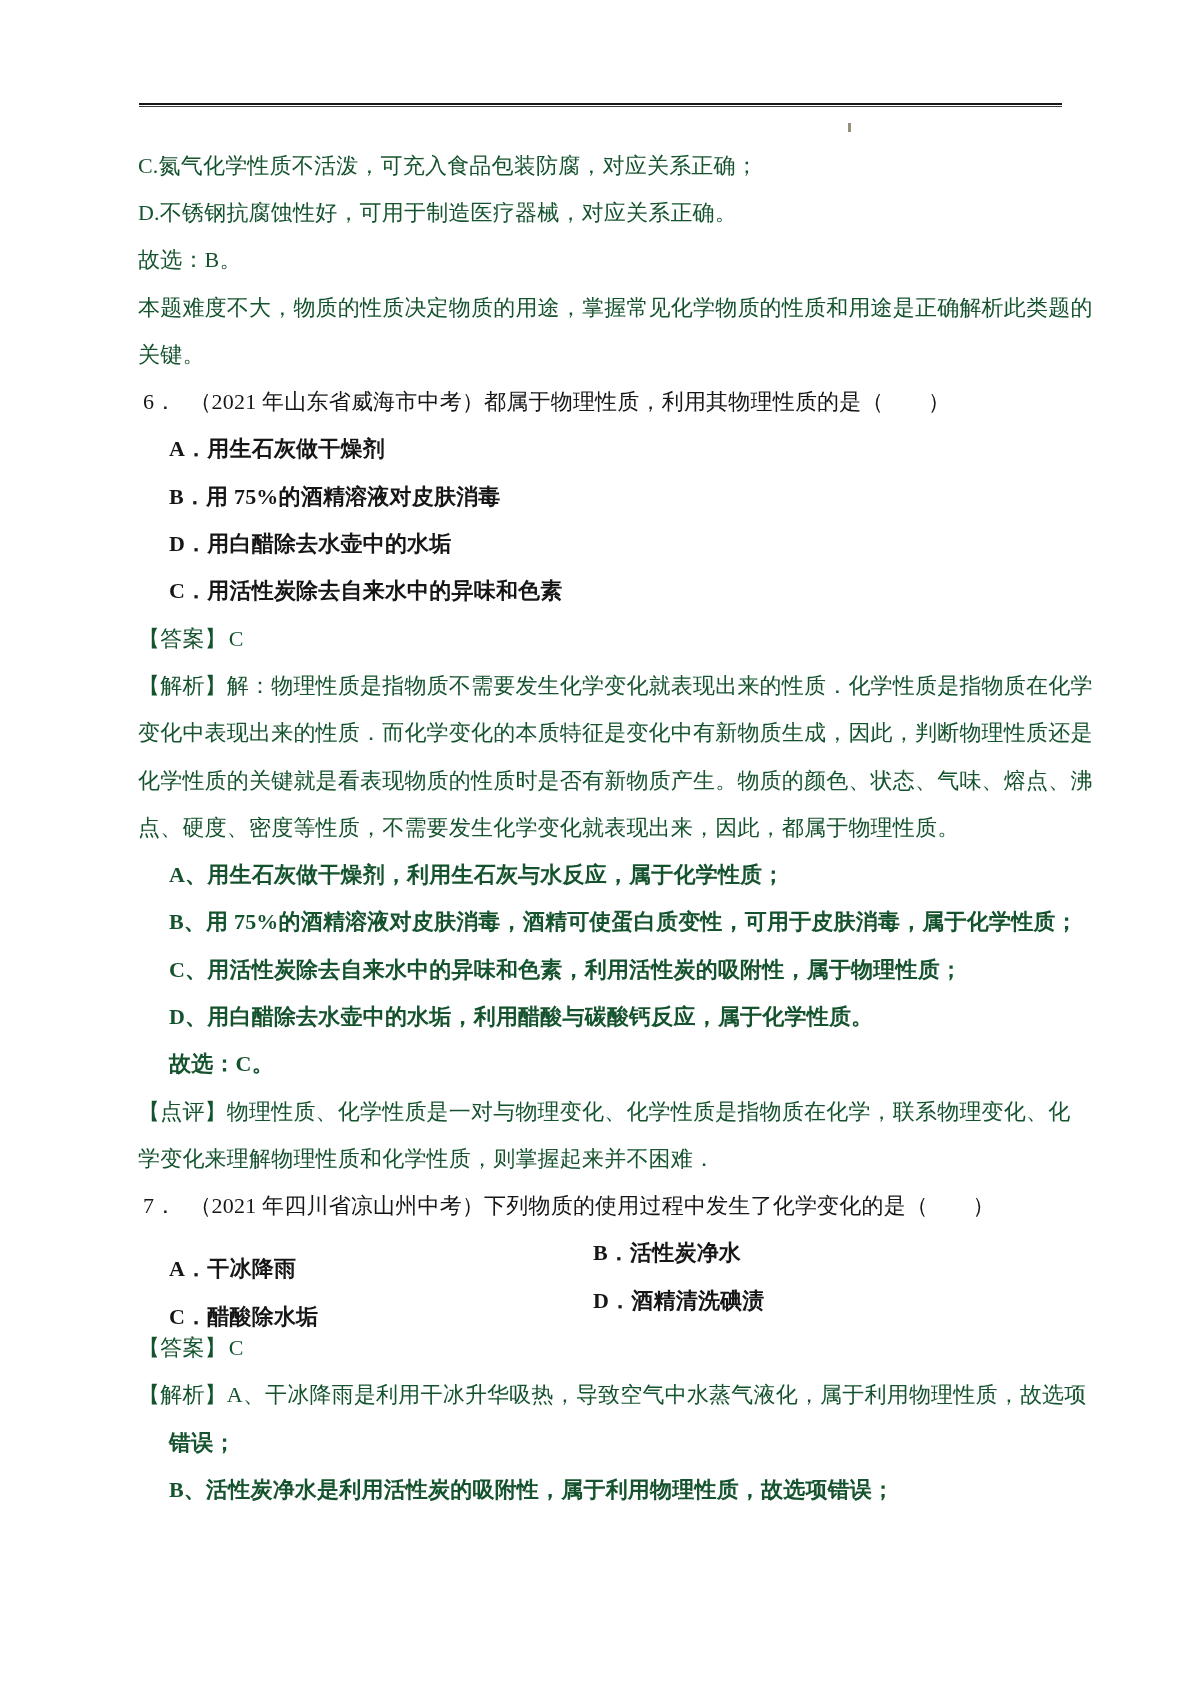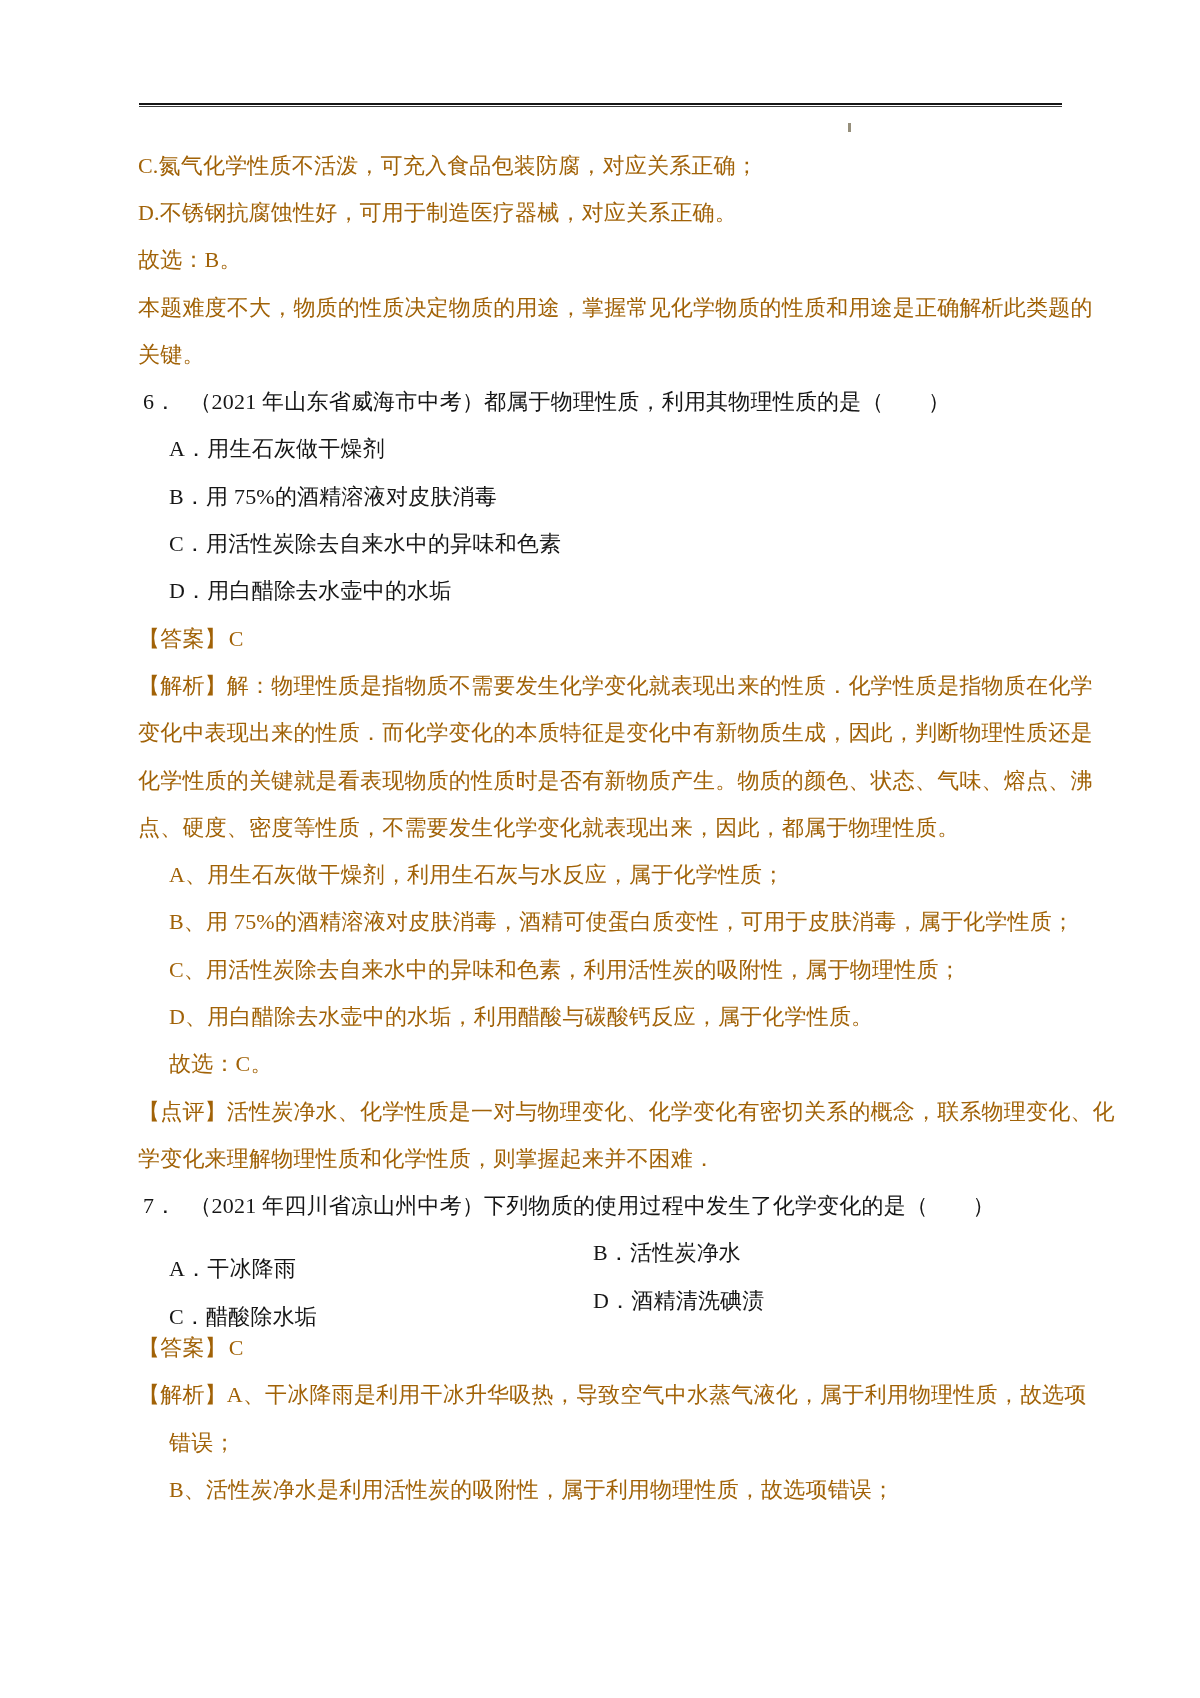--- a/index.html
+++ b/index.html
@@ -38,22 +38,22 @@
   }
   .line {
     height: 47.3px;
     display: flex;
     align-items: center;
     white-space: nowrap;
     font-size: 22px;
     color: #161616;
     letter-spacing: 0.2px;
   }
-  .red { color: #a16207; }
-  .indent { padding-left: 31px; }
+  .red { color: #14532d; }
+  .indent { padding-left: 31px; font-weight: bold; }
   .qnum { margin-left: 5px; margin-right: 13px; }
   .qsource { font-weight: 400; }
   .col1 { display: inline-block; width: 424px; margin-top: 32px; }
   .answer-value { margin-left: 2px; }
 </style>
 </head>
 <body>
 
 <div class="header-rule">
   <div class="l1"></div>
@@ -69,36 +69,36 @@
   <div class="line red">本题难度不大，物质的性质决定物质的用途，掌握常见化学物质的性质和用途是正确解析此类题的</div>
   <div class="line red">关键。</div>
 
   <div class="line">
     <span class="qnum">6．</span>
     <span class="qsource">（2021 年山东省威海市中考）</span>
     <span>都属于物理性质，利用其物理性质的是（　　）</span>
   </div>
   <div class="line indent">A．用生石灰做干燥剂</div>
   <div class="line indent">B．用 75%的酒精溶液对皮肤消毒</div>
+  <div class="line indent">D．用白醋除去水壶中的水垢</div>
   <div class="line indent">C．用活性炭除去自来水中的异味和色素</div>
-  <div class="line indent">D．用白醋除去水壶中的水垢</div>
   <div class="line red">
     <span>【答案】</span>
     <span class="answer-value">C</span>
   </div>
   <div class="line red">【解析】解：物理性质是指物质不需要发生化学变化就表现出来的性质．化学性质是指物质在化学</div>
   <div class="line red">变化中表现出来的性质．而化学变化的本质特征是变化中有新物质生成，因此，判断物理性质还是</div>
   <div class="line red">化学性质的关键就是看表现物质的性质时是否有新物质产生。物质的颜色、状态、气味、熔点、沸</div>
   <div class="line red">点、硬度、密度等性质，不需要发生化学变化就表现出来，因此，都属于物理性质。</div>
   <div class="line red indent">A、用生石灰做干燥剂，利用生石灰与水反应，属于化学性质；</div>
   <div class="line red indent">B、用 75%的酒精溶液对皮肤消毒，酒精可使蛋白质变性，可用于皮肤消毒，属于化学性质；</div>
   <div class="line red indent">C、用活性炭除去自来水中的异味和色素，利用活性炭的吸附性，属于物理性质；</div>
   <div class="line red indent">D、用白醋除去水壶中的水垢，利用醋酸与碳酸钙反应，属于化学性质。</div>
   <div class="line red indent">故选：C。</div>
-  <div class="line red">【点评】活性炭净水、化学性质是一对与物理变化、化学变化有密切关系的概念，联系物理变化、化</div>
+  <div class="line red">【点评】物理性质、化学性质是一对与物理变化、化学性质是指物质在化学，联系物理变化、化</div>
   <div class="line red">学变化来理解物理性质和化学性质，则掌握起来并不困难．</div>
 
   <div class="line">
     <span class="qnum">7．</span>
     <span class="qsource">（2021 年四川省凉山州中考）</span>
     <span>下列物质的使用过程中发生了化学变化的是（　　）</span>
   </div>
   <div class="line indent">
     <span class="col1">A．干冰降雨</span>
     <span>B．活性炭净水</span>

